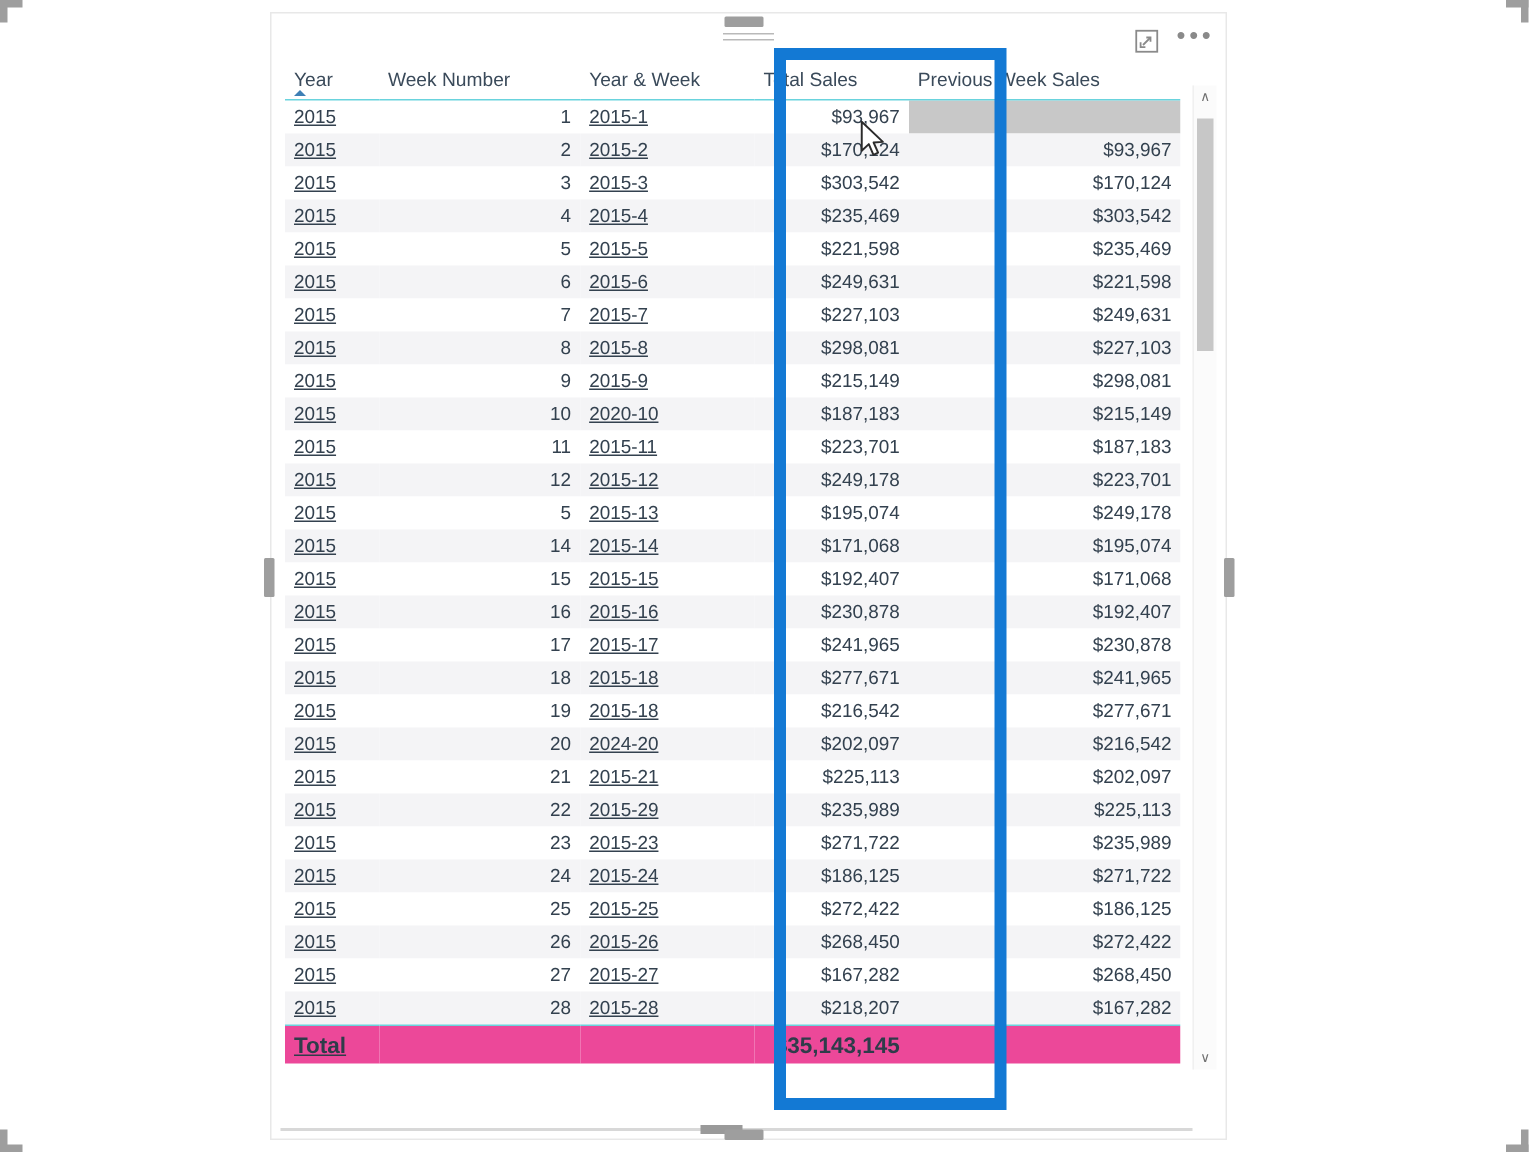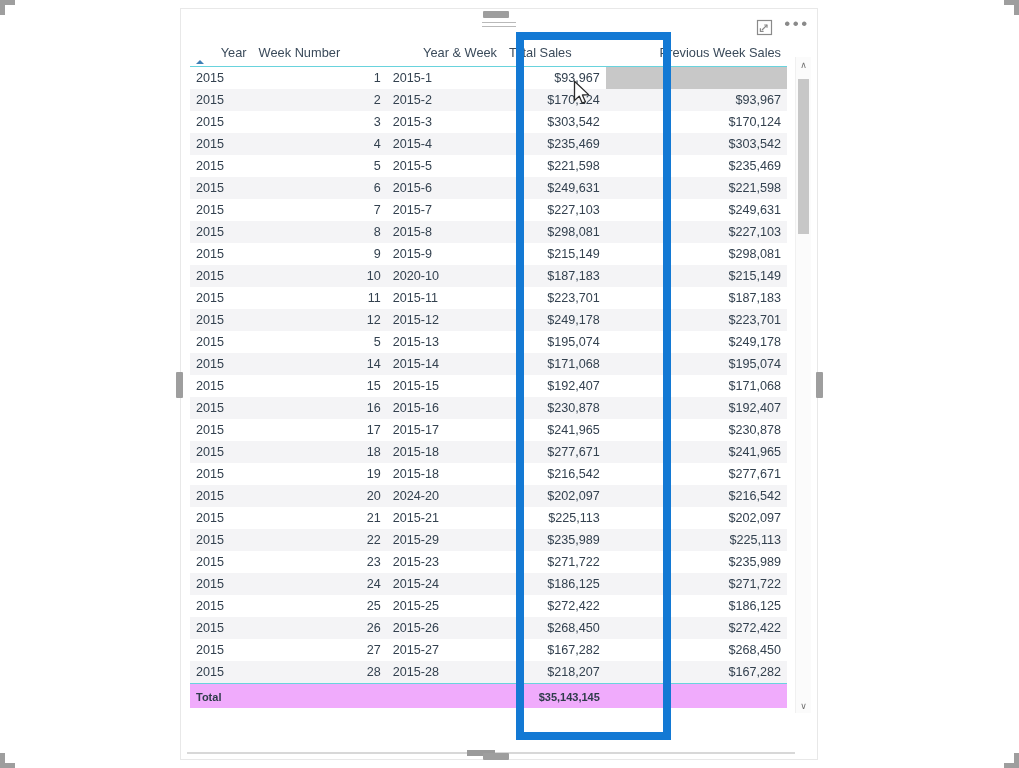--- a/index.html
+++ b/index.html
@@ -58,51 +58,51 @@
     font-weight:400;
     color:#3a4a5a;
     text-align:left;
     padding:4px 6px 6px 6px;
     vertical-align:bottom;
     border-bottom:1.6px solid #69d3dd;
     white-space:nowrap;
     font-size:12.8px;
     position:relative;
   }
-  table.pbi th.left{text-align:right;}
+  table.pbi th.left{text-align:left;}
   table.pbi td{
     padding:3px 6px 3px 6px;
     white-space:nowrap;
     text-align:right;
     height:16px;
   }
-  table.pbi td.left{text-align:left;}
+  table.pbi td.left{text-align:left;text-decoration:underline;}
   tbody tr.odd  td{background:#ffffff;}
   tbody tr.even td{background:#f4f4f6;}
   
   col.c-year{width:56px;}
   col.c-week{width:120px;}
   col.c-yw{width:104px;}
   col.c-ts{width:92px;}
   col.c-pws{width:162px;}
   
   .sort-asc{
     position:absolute;left:6px;bottom:2px;
     width:0;height:0;
     border-left:4.5px solid transparent;
     border-right:4.5px solid transparent;
     border-bottom:4.5px solid #3e7fb5;
   }
   
   #total-row td{
     font-weight:bold;color:#2e3c4a;
     border-top:1.6px solid #69d3dd;
-    background:#f0abfc;
+    background:#ec4899;
     padding-top:5px;
-    font-size:11px;
+    font-size:15px;
   }
   
   td.hovered{background:#c8c8c8 !important;}
   
   #vscroll{
     position:absolute;right:6px;top:48px;width:15px;bottom:46px;
     background:#fbfbfb;border-left:1px solid #f0f0f0;
   }
   #vs-up,#vs-down{
     position:absolute;left:0;width:15px;height:15px;

